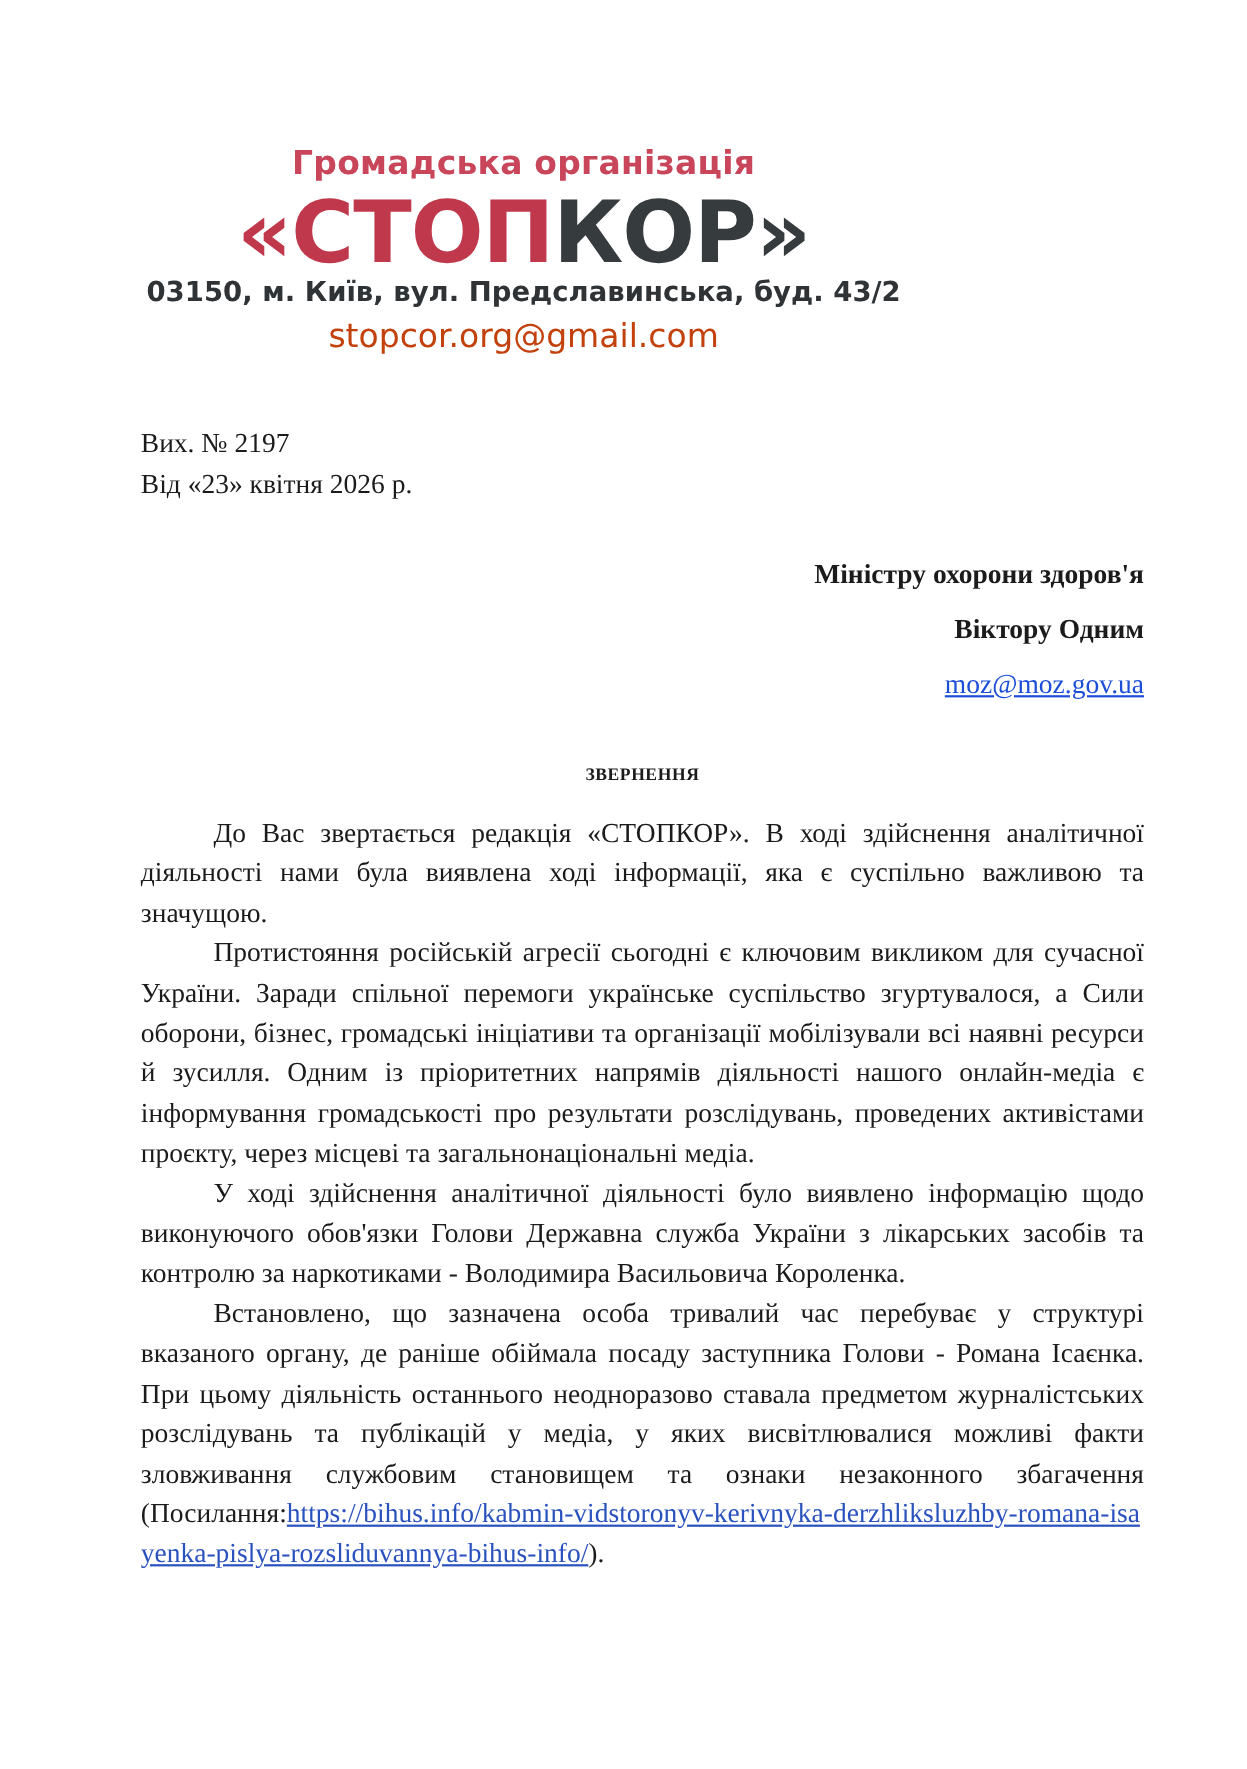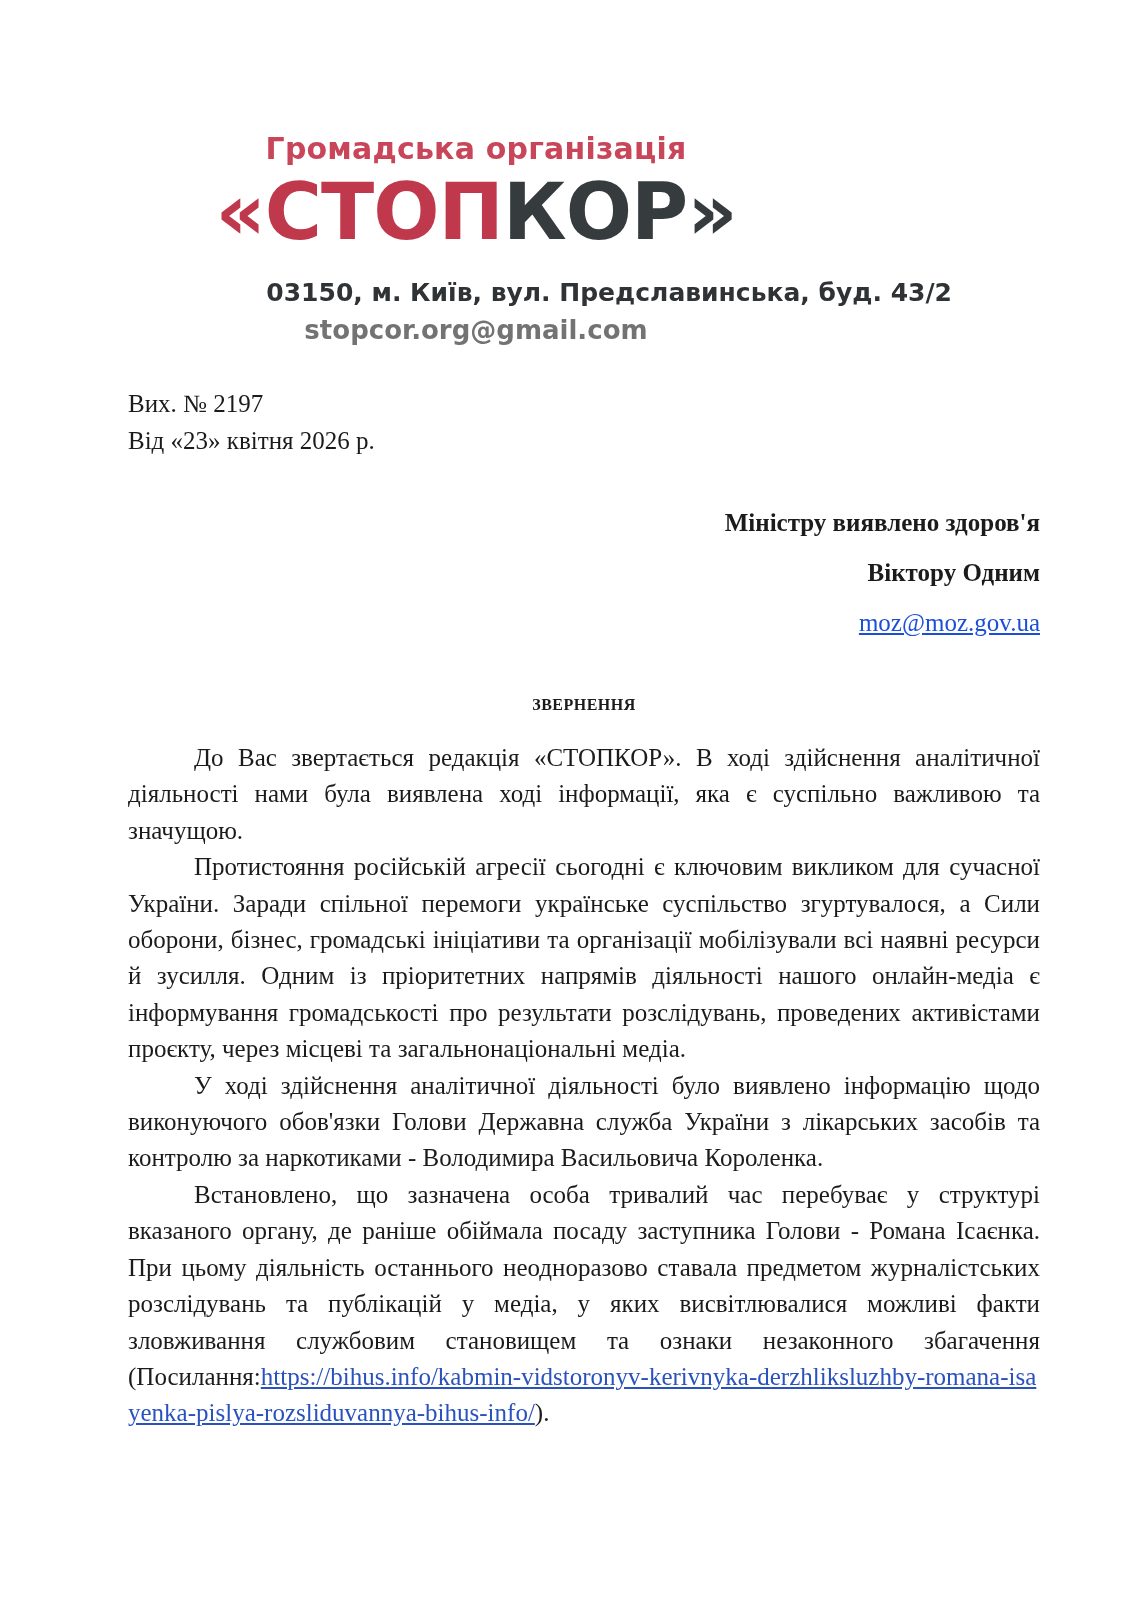--- a/index.html
+++ b/index.html
@@ -40,34 +40,33 @@
     font-size: 78px;
     line-height: 1.0;
     letter-spacing: -1px;
     white-space: nowrap;
   }
   .lh-brand .q,
   .lh-brand .red { color: #C0384B; }
   .lh-brand .dark { color: #363B3E; }
 
   .lh-address {
-    margin-top: 27px;
+    margin-top: 0;
     font-family: "DejaVu Sans", "Liberation Sans", sans-serif;
     font-weight: 700;
     font-size: 25px;
     color: #2F3336;
     line-height: 1.2;
-    text-align: right;
   }
   .lh-email {
     margin-top: 7px;
     font-family: "DejaVu Sans", "Liberation Sans", sans-serif;
-    font-weight: 700;
-    font-size: 26px;
-    color: #737373;
+    font-weight: 400;
+    font-size: 30px;
+    color: #c2410c;
     line-height: 1.2;
   }
 
   
   .page-body {
     position: absolute;
     left: 128px;
     top: 0;
     width: 912px;
   }
@@ -148,21 +147,21 @@
 </div>
 
 <div class="page-body">
 
   <div class="ref-block">
     <div class="ref-line">Вих. № 2197</div>
     <div class="ref-line">Від «23» квітня 2026 р.</div>
   </div>
 
   <div class="addressee">
-    <div>Міністру виявлено здоров'я</div>
+    <div>Міністру охорони здоров'я</div>
     <div>Віктору Одним</div>
     <div>
       <span class="email-link">moz@moz.gov.ua</span>
     </div>
   </div>
 
   <div class="doc-title">ЗВЕРНЕННЯ</div>
 
   <div class="letter-text">
     <p>До Вас звертається  редакція «СТОПКОР». В ході  здійснення аналітичної діяльності нами була виявлена ході інформації, яка є суспільно важливою та значущою.</p>

